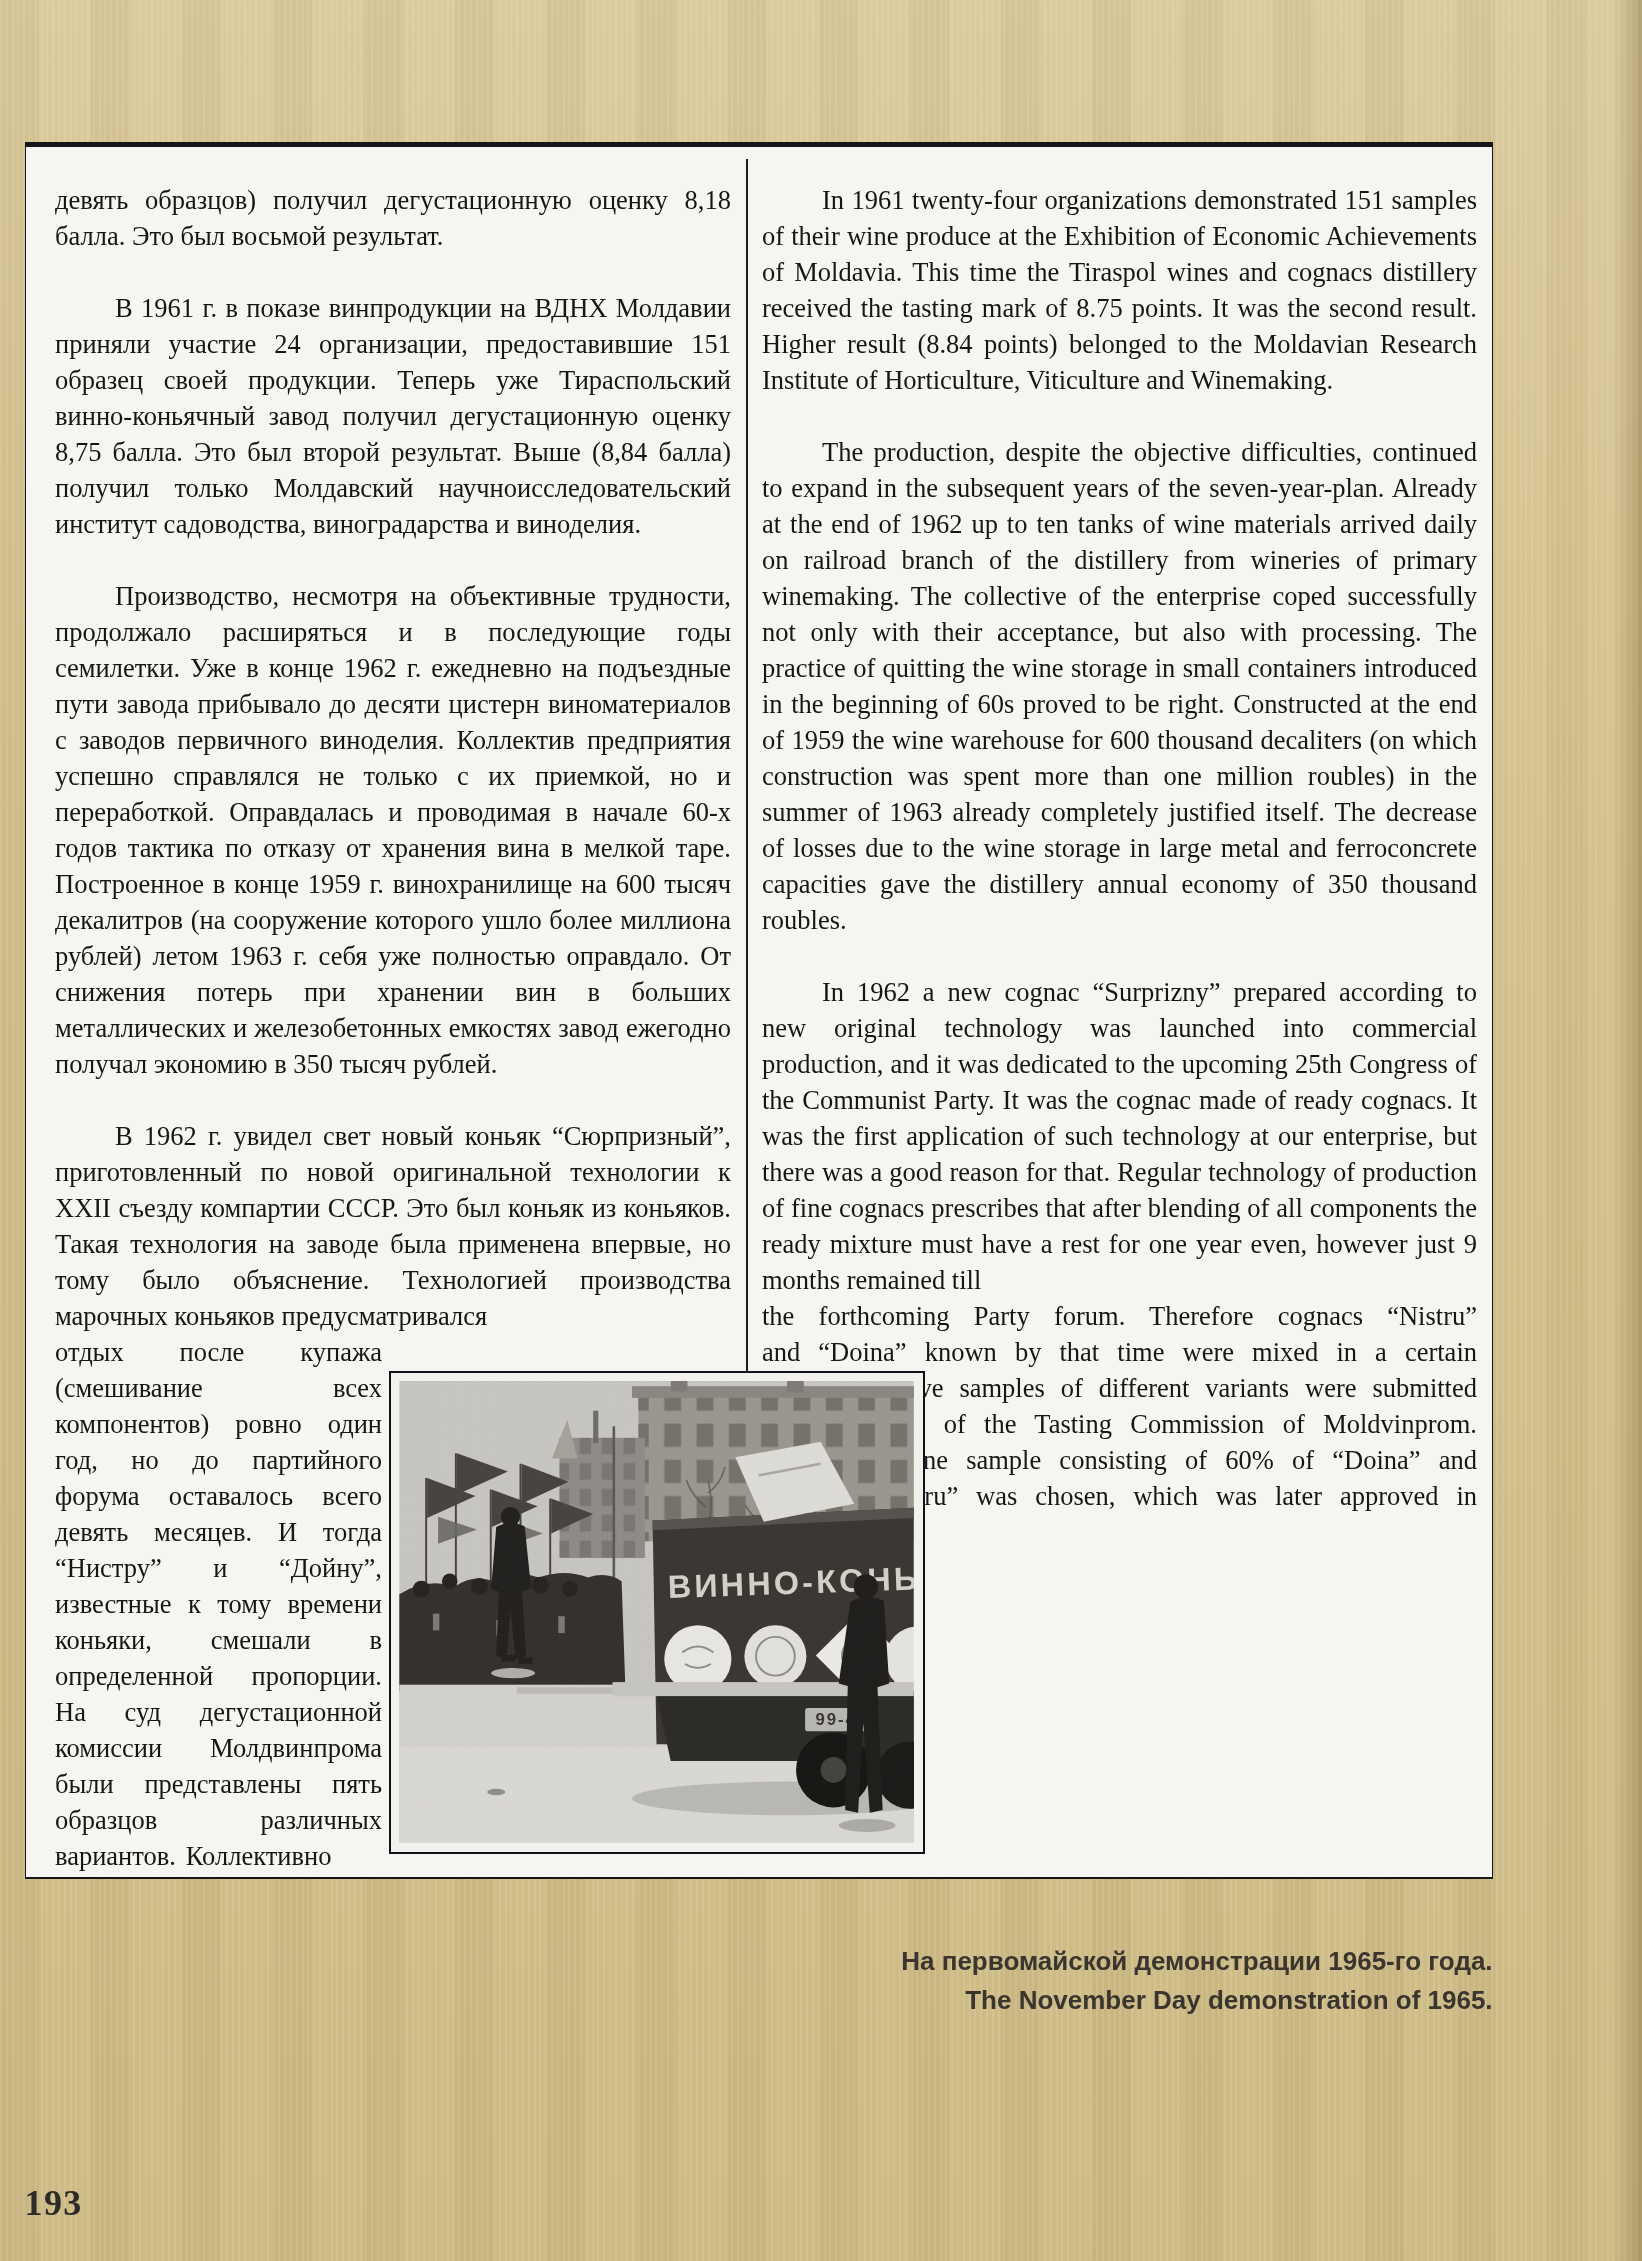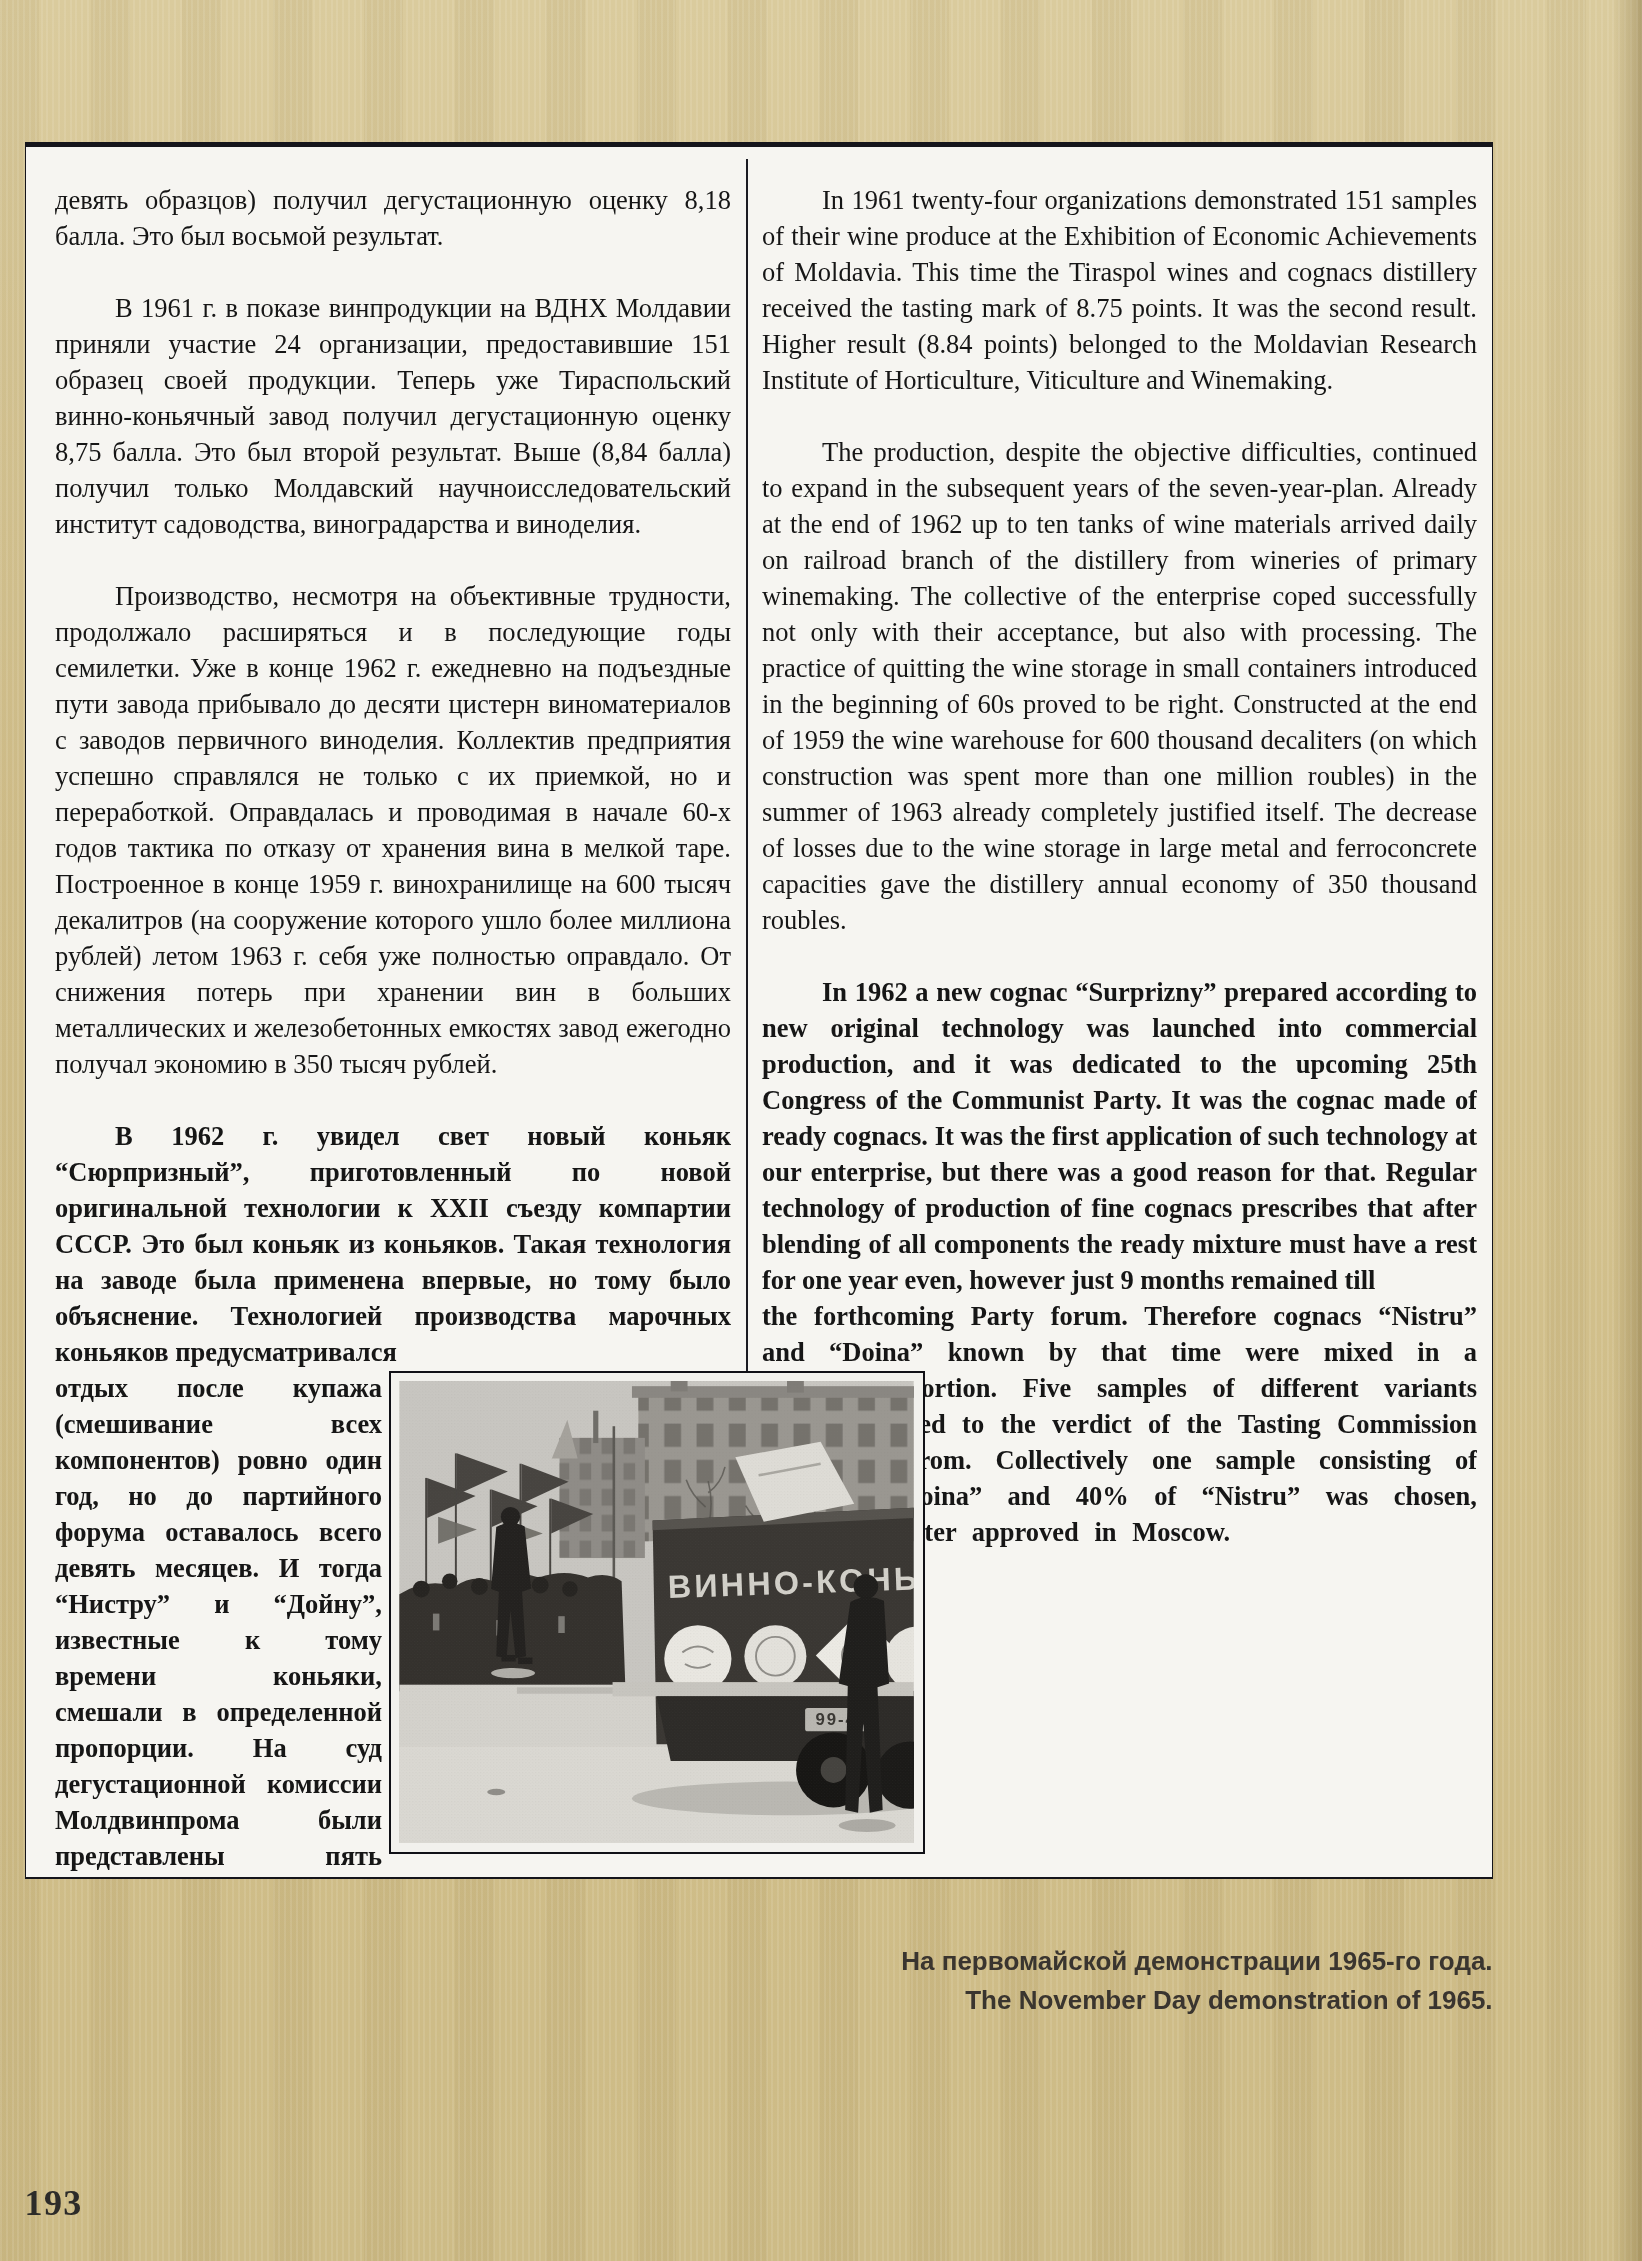--- a/index.html
+++ b/index.html
@@ -31,21 +31,21 @@
     background:#1b1b22;z-index:2;
   }
   .col{
     position:absolute;top:182px;height:1689px;overflow:hidden;z-index:3;
     font-size:26.5px;line-height:36px;color:#161616;text-align:justify;
   }
   .col-left{left:55px;width:676px;}
   .col-right{left:752px;width:715px;margin-left:10px;}
   .col p{margin:0 0 36px 0;text-indent:60px;}
   .col p.no-indent{text-indent:0;}
-  .col p.tight{margin-bottom:0;font-weight:bold;}
+  .col p.tight{margin-bottom:0;}
   .narrow-left{width:327px;word-spacing:.12em;}
   .narrow-right{margin-left:182px;word-spacing:.34em;}
   .photo{
     position:absolute;left:389px;top:1371px;width:536px;height:483px;margin:0;
     box-sizing:border-box;border:2.6px solid #101016;background:#f2f1ed;
     padding:7.8px;z-index:5;
   }
   .photo svg{display:block;}
   .caption{
     position:absolute;left:24.6px;top:1942px;width:1468px;text-align:right;z-index:4;

